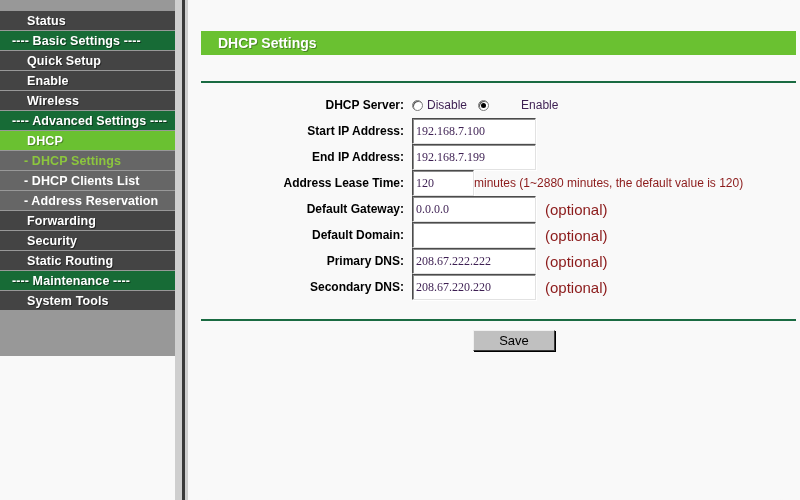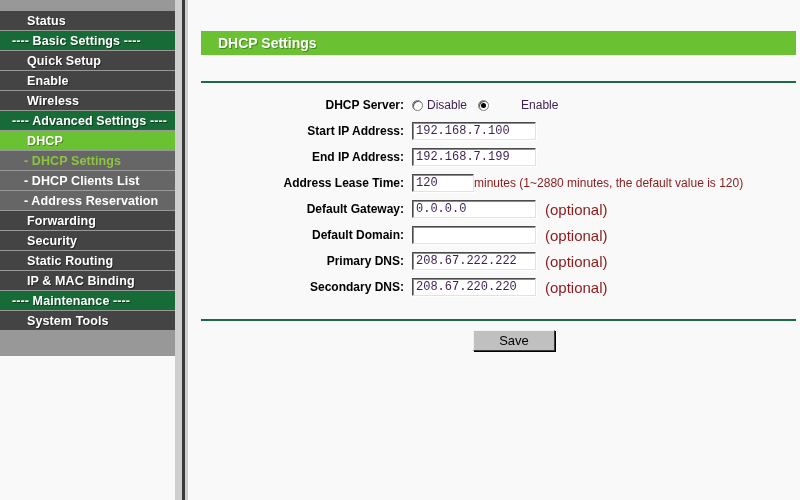--- a/index.html
+++ b/index.html
@@ -166,24 +166,24 @@
     color: #000000;
     white-space: nowrap;
   }
   .row .field {
     display: flex;
     align-items: center;
     white-space: nowrap;
   }
 
   input.box {
-    font-family: Liberation Mono, monospace;
+    font-family: Liberation Serif, serif;
     font-size: 12px;
     color: #3d1f52;
-    height: 18px;
+    height: 26px;
     line-height: 18px;
     padding: 0 2px 0 3px;
     margin: 0;
     background: #ffffff;
     border: 1px solid;
     border-color: #4b4b4b #e2e2e2 #e2e2e2 #4b4b4b;
     box-shadow: 1px 1px 0 0 #ffffff, inset 1px 1px 0 0 #8d8d8d;
     box-sizing: border-box;
     outline: none;
   }
@@ -292,21 +292,20 @@
       <div class="menu-item sub">- DHCP Clients List</div>
 
       <div class="menu-item sub">- Address Reservation</div>
 
       <div class="menu-item plain">Forwarding</div>
 
       <div class="menu-item plain">Security</div>
 
       <div class="menu-item plain">Static Routing</div>
 
-      <div class="menu-item plain">IP &amp; MAC Binding</div>
 
 
       <div class="menu-item section">---- Maintenance ----</div>
 
       <div class="menu-item plain">System Tools</div>
 
     </div>
     <div class="sidebar-gutter"></div>
   </div>
 

